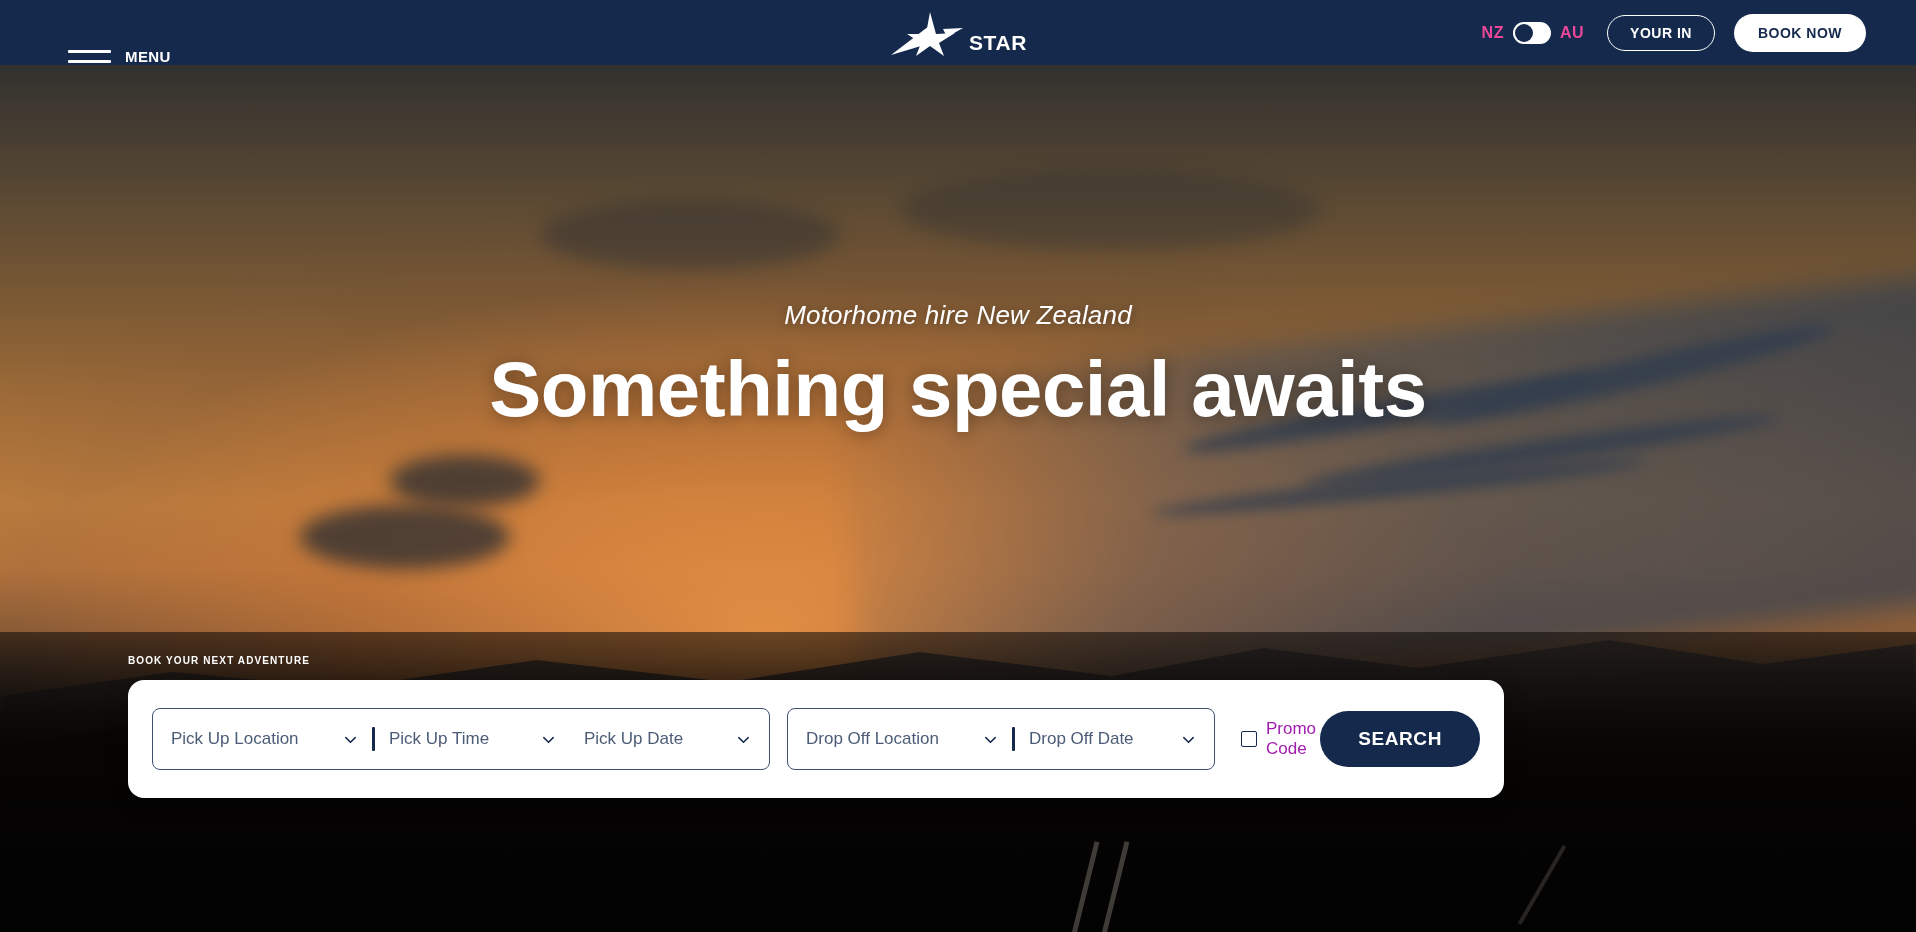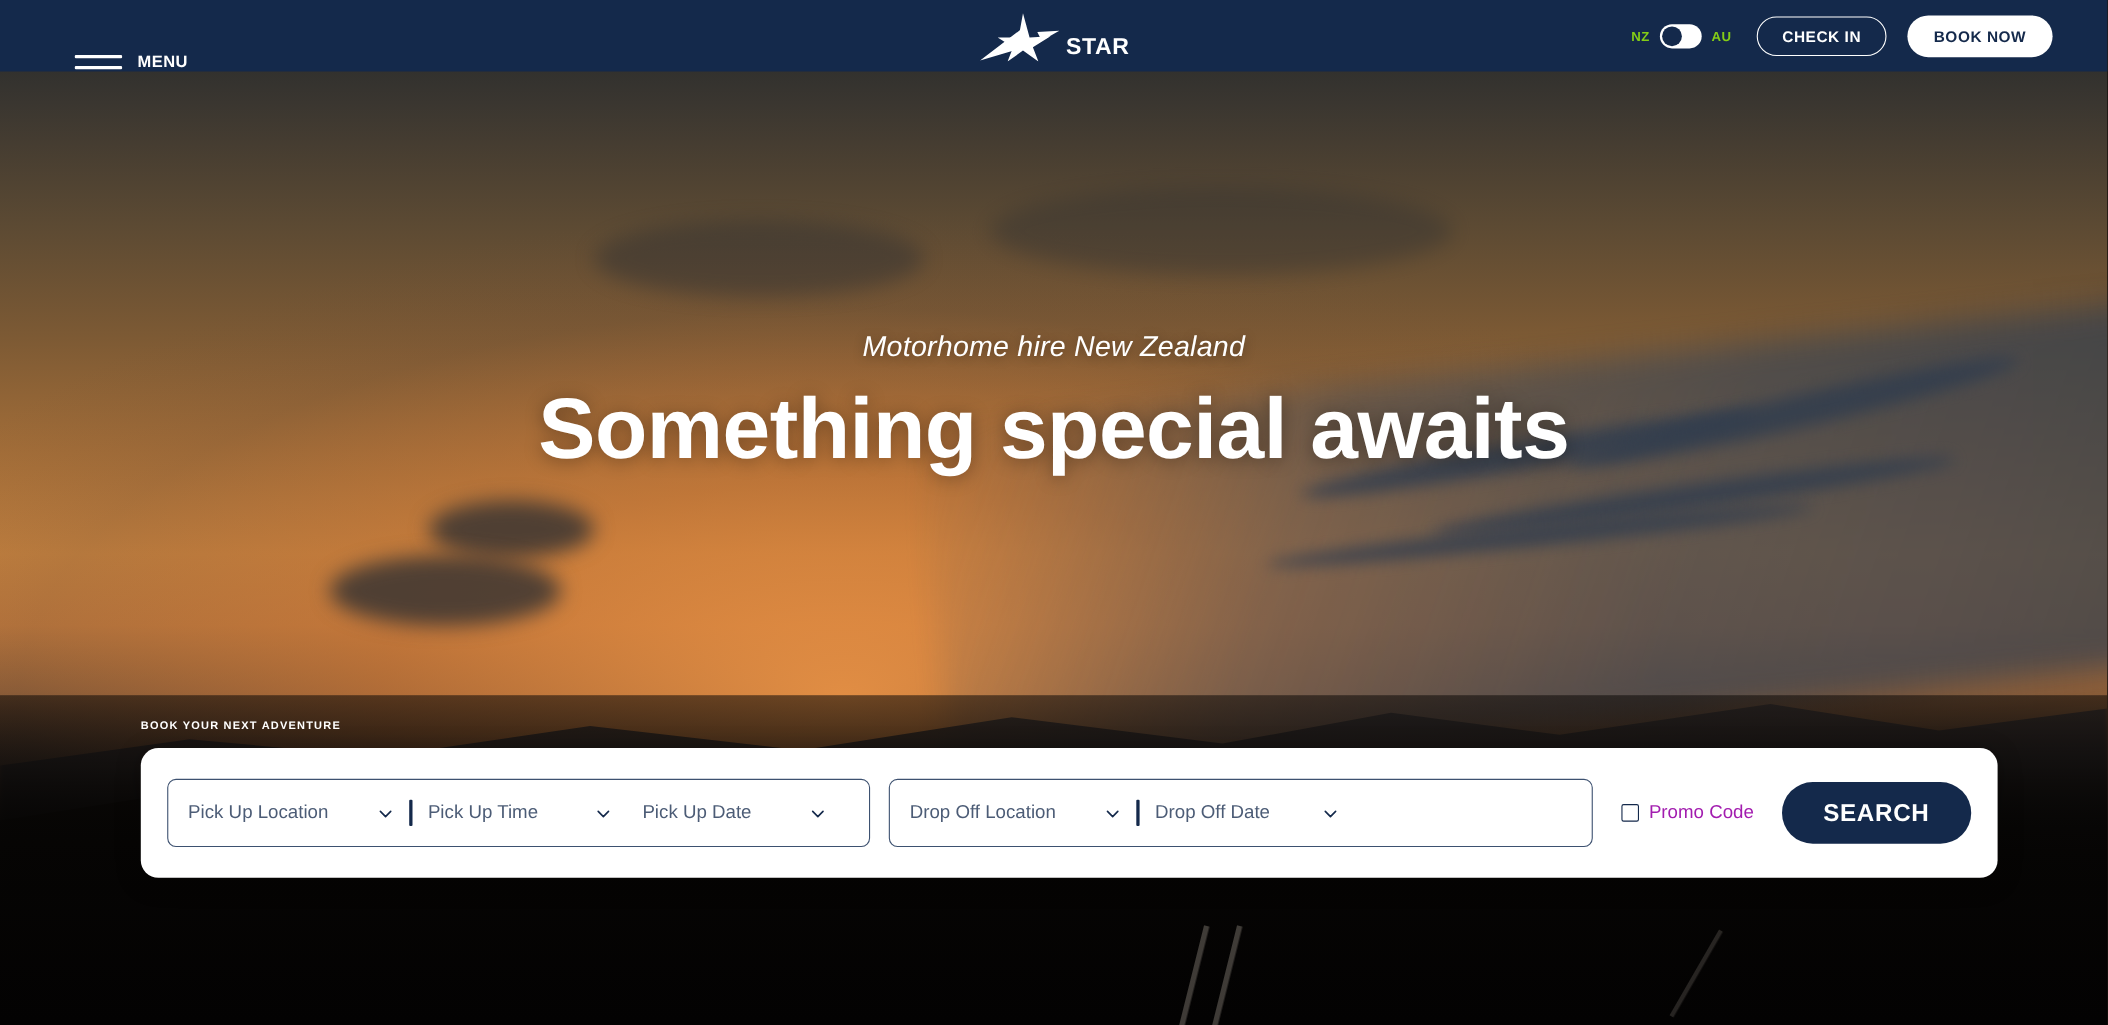--- a/index.html
+++ b/index.html
@@ -112,21 +112,21 @@
   .logo-text {
     color:#fff; font-size:21px; font-weight:700; letter-spacing:0.6px;
     line-height:1; padding-bottom:3px;
   }
 
   .header-right {
     position:absolute; right:50px; top:0; height:65px;
     display:flex; align-items:center; gap:0;
   }
   .locale { display:flex; align-items:center; gap:9px; margin-right:23px; }
-  .locale-lbl { color:#84cc16; font-size:12px; font-weight:700; letter-spacing:0.5px; }
+  .locale-lbl { color:#ec4899; font-size:16px; font-weight:700; letter-spacing:0.5px; }
   .toggle {
     width:38px; height:22px; background:#fff; border-radius:11px;
     position:relative; cursor:pointer;
   }
   .toggle .knob {
     position:absolute; left:2px; top:2px; width:18px; height:18px;
     border-radius:50%; background:#14294b;
   }
   .btn-outline {
     height:36px; padding:0 22px; border:1.5px solid #fff; border-radius:18px;
@@ -157,21 +157,21 @@
     text-shadow:0 2px 16px rgba(0,0,0,0.35);
   }
 
   
   .booking { position:absolute; left:128px; top:655px; z-index:30; }
   .booking-label {
     color:#fff; font-size:10px; font-weight:700; letter-spacing:1.1px;
     margin-bottom:14px;
   }
   .search-card {
-    width:1688px; height:118px; background:#fff; border-radius:16px;
+    width:1376px; height:118px; background:#fff; border-radius:16px;
     display:flex; align-items:center; padding:0 24px;
     box-shadow:0 4px 22px rgba(0,0,0,0.28);
   }
   .field-group {
     display:flex; align-items:center; height:62px;
     border:1px solid #3d5170; border-radius:8px;
     padding:0 4px;
   }
   .group-pickup { width:639px; }
   .group-dropoff { width:640px; margin-left:17px; }
@@ -196,21 +196,21 @@
     display:flex; align-items:center; gap:9px; margin-left:26px; cursor:pointer;
   }
   .checkbox {
     width:16px; height:16px; border:1.6px solid #14294b; border-radius:2px;
     background:#fff; flex:none;
   }
   .promo-text { color:#a21caf; font-size:17px; }
   .search-btn {
     margin-left:auto; height:56px; padding:0 38px; border:none;
     border-radius:28px; background:#14294b; color:#fff;
-    font-size:22px; font-weight:700; letter-spacing:0.6px;
+    font-size:19px; font-weight:700; letter-spacing:0.6px;
     cursor:pointer; white-space:nowrap;
   }
 </style>
 </head>
 <body>
 
 <div class="page">
 
   <div class="hero">
     <div class="sky"></div>
@@ -258,21 +258,21 @@
     </div>
 
     <div class="header-right">
       <div class="locale">
         <span class="locale-lbl">NZ</span>
         <span class="toggle">
           <span class="knob"></span>
         </span>
         <span class="locale-lbl">AU</span>
       </div>
-      <button class="btn-outline">CHECK IN</button>
+      <button class="btn-outline">YOUR IN</button>
       <button class="btn-solid">BOOK NOW</button>
     </div>
   </div>
 
   <div class="hero-copy">
     <div class="hero-sub">Motorhome hire New Zealand</div>
     <div class="hero-title">Something special awaits</div>
   </div>
 
   <div class="booking">

